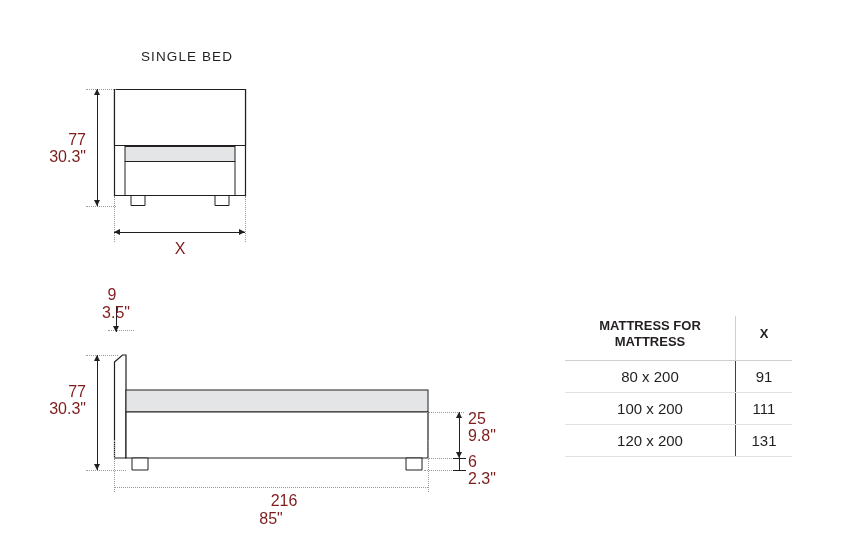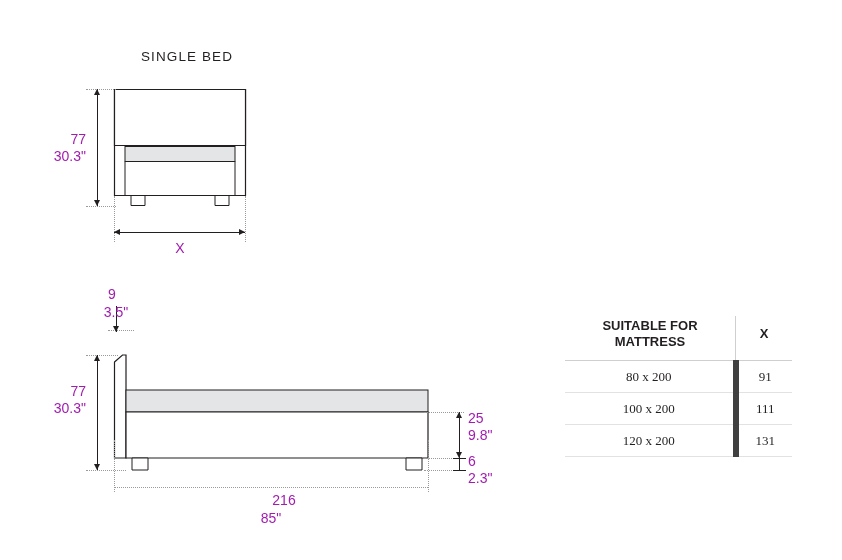--- a/index.html
+++ b/index.html
@@ -25,23 +25,23 @@
   .abs { position: absolute; }
 
   
   .title {
     font-size: 13.5px;
     letter-spacing: 1.1px;
     color: #231f20;
     white-space: nowrap;
   }
   .dimlabel {
-    font-size: 14px;
+    font-size: 16px;
     line-height: 17px;
-    color: #a21caf;
+    color: #7f1d1d;
     white-space: nowrap;
     text-align: center;
   }
   .dimlabel.right { text-align: left; }
   .dimlabel.rt { text-align: right; }
 
   
   .solid-v {
     width: 1px;
     background: #231f20;
@@ -106,25 +106,24 @@
     line-height: 16px;
     padding-bottom: 10px;
     padding-top: 2px;
     border-bottom: 1px solid #cfcfcf;
   }
   .spec-table thead th.col-mattress { width: 170px; }
   .spec-table thead th.col-x { width: 56px; border-left: 1px solid #cfcfcf; }
   .spec-table tbody td {
     height: 31px;
     border-bottom: 1px solid #e2e2e2;
-    font-size: 13px;
-    font-family: Liberation Serif, serif;
+    font-size: 15px;
   }
   .spec-table tbody td.col-x {
-    border-left: 6px solid #404040;
+    border-left: 1px solid #404040;
   }
   .spec-table tbody tr:last-child td {
     border-bottom: 1px solid #e2e2e2;
   }
 </style>
 </head>
 <body>
 
 <div class="stage">
 
@@ -205,21 +204,21 @@
   <div class="abs dot-v" style="left:114px; top:440px; height:52px;"></div>
   <div class="abs dot-v" style="left:428px; top:440px; height:52px;"></div>
   <div class="abs dot-h" style="left:114px; top:487px; width:314px;"></div>
   <div class="abs dimlabel" style="left:254px; top:492px; width:60px;">216</div>
   <div class="abs dimlabel" style="left:241px; top:510px; width:60px;">85"</div>
 
   <table class="spec-table" style="left:565px; top:316px;">
     <thead>
       <tr>
         <th class="col-mattress">
-          <div>SUITABLE FOR</div>
+          <div>MATTRESS FOR</div>
           <div>MATTRESS</div>
         </th>
         <th class="col-x">X</th>
       </tr>
     </thead>
     <tbody>
       <tr>
         <td>80 x 200</td>
         <td class="col-x">91</td>
       </tr>

